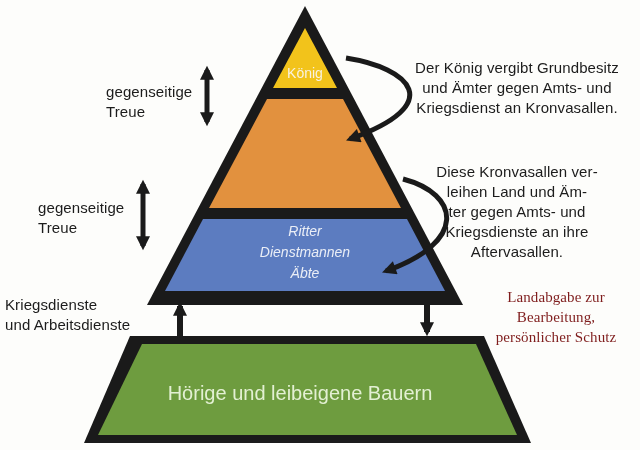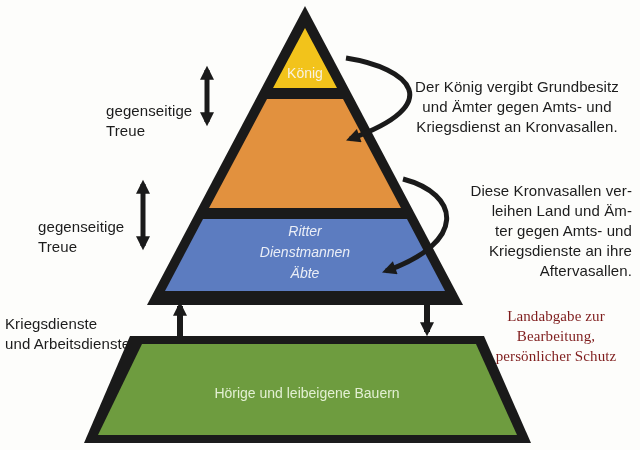--- a/index.html
+++ b/index.html
@@ -1,31 +1,31 @@
 <!DOCTYPE html>
 <html><head>
 <meta charset="utf-8">
 <style>
   html,body{margin:0;padding:0;}
   body{font-family:"Liberation Sans", sans-serif;}
   .stage{position:relative;width:640px;height:450px;overflow:hidden;background:#fdfdfb;}
   .stage svg{position:absolute;left:0;top:0;}
   .label{position:absolute;white-space:pre-line;color:#1c1c1c;}
-  .annot{font-size:15px;line-height:20px;letter-spacing:0.1px;margin-top:19px;}
+  .annot{font-size:15px;line-height:20px;letter-spacing:0.1px;}
   .annot.left1{left:106px;top:82px;text-align:left;}
   .annot.left2{left:38px;top:198px;text-align:left;}
   .annot.left3{left:5px;top:295px;text-align:left;}
   .annot.right1{top:58px;right:4px;width:238px;text-align:center;}
-  .annot.right2{top:162px;right:8px;width:210px;text-align:right;}
+  .annot.right2{top:162px;right:18px;width:210px;text-align:center;}
   .annot.right3{top:287px;right:3px;width:162px;text-align:center;}
   .lvl{font-size:14px;line-height:21px;text-align:center;}
   .lvl.koenig{left:255px;top:63px;width:100px;}
   .lvl.adel{left:230px;top:119px;width:150px;}
   .lvl.ritter{left:220px;top:221px;width:170px;font-style:italic;}
-  .lvl.bauern{left:155px;top:383px;width:304px;font-size:14px;}
+  .lvl.bauern{left:148px;top:383px;width:304px;font-size:20px;}
 </style>
 </head>
 <body>
 
 <div class="stage" style="background: rgb(253, 253, 251);">
 
   <svg width="640" height="450" viewBox="0 0 640 450">
     <defs>
       <marker id="ah" viewBox="0 0 10 10" refX="7" refY="5" markerWidth="15" markerHeight="14" orient="auto-start-reverse" markerUnits="userSpaceOnUse">
         <path d="M0,0 L10,5 L0,10 Z" fill="#1A1A1A"></path>

